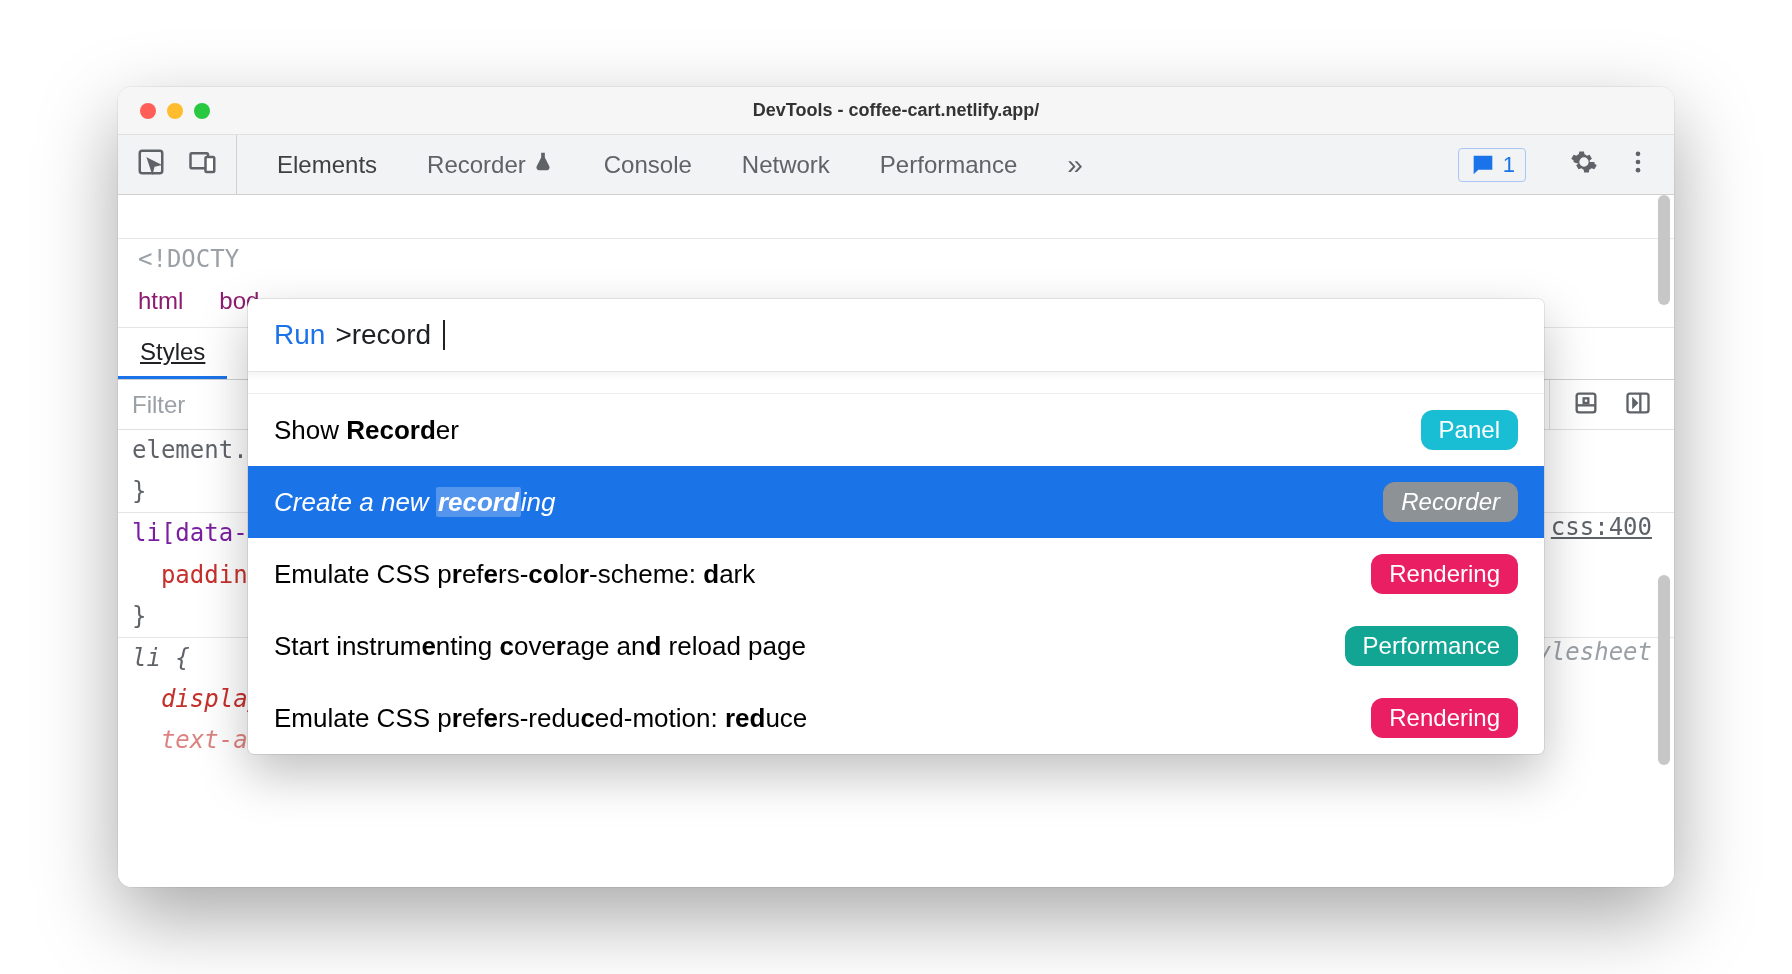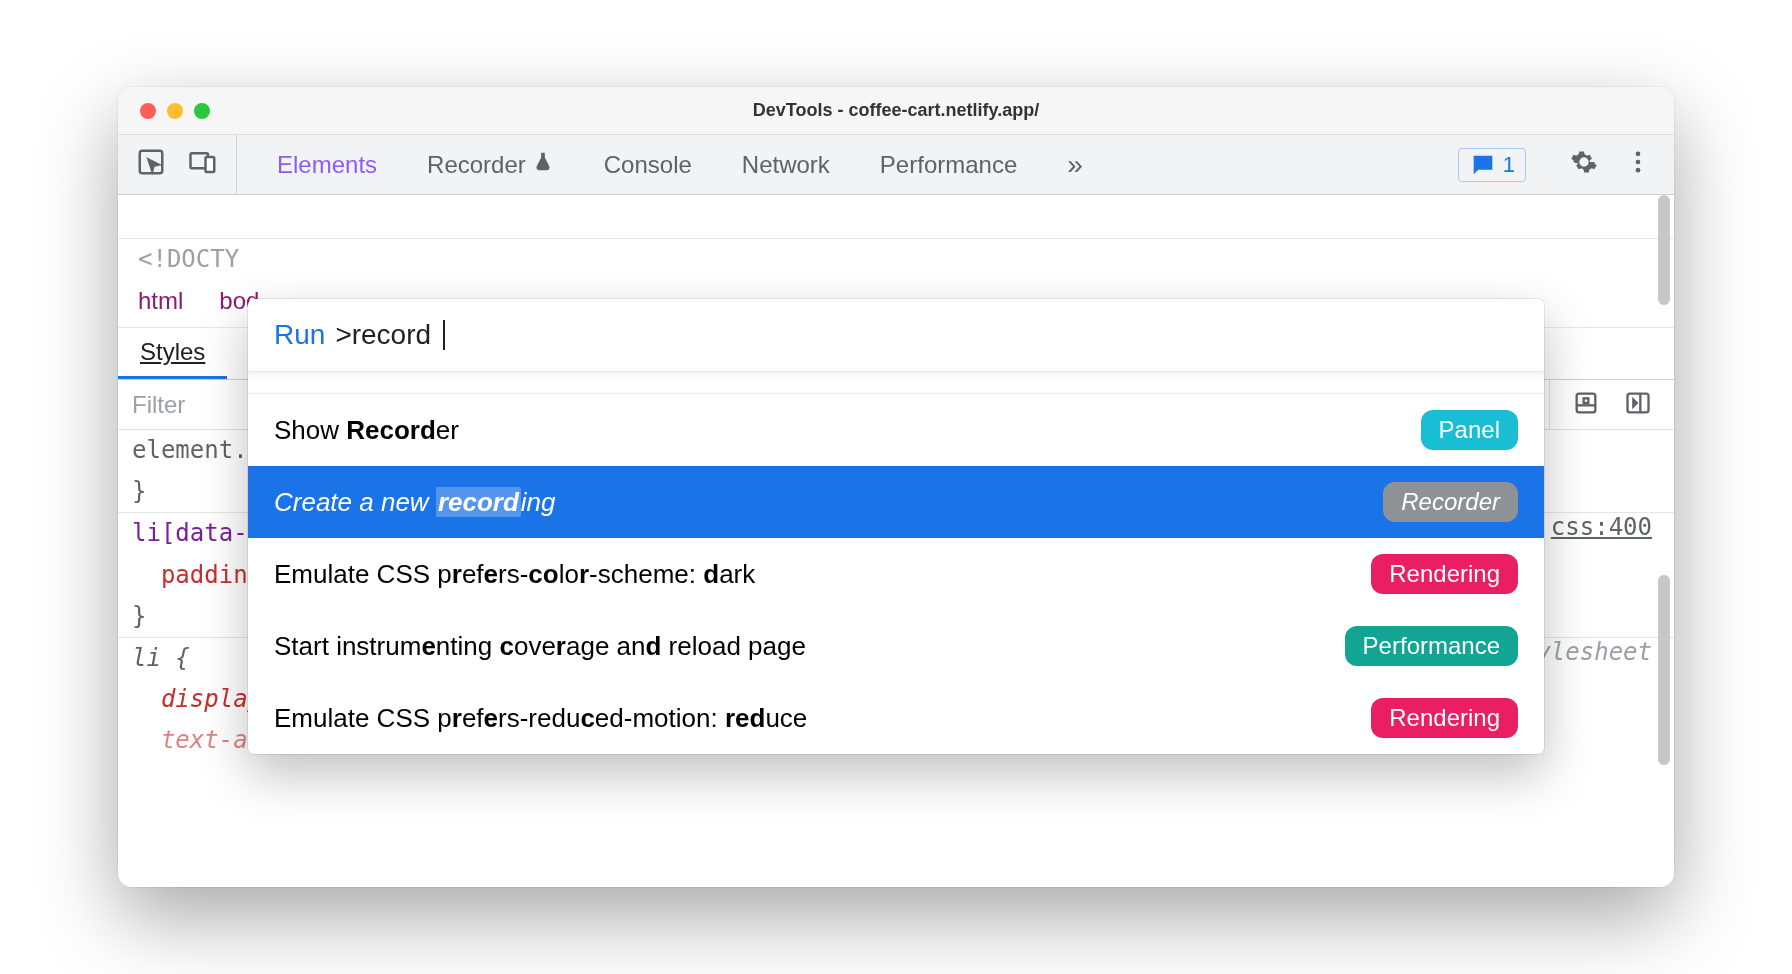--- a/index.html
+++ b/index.html
@@ -80,21 +80,21 @@
     flex: 1;
     height: 100%;
   }
   .tab {
     color: #5f6368;
     cursor: pointer;
     height: 100%;
     display: flex;
     align-items: center;
   }
-  .tab.active { color: #8b5cf6; }
+  .tab.active { color: #404040; }
   .tab .flask { margin-left: 6px; }
   .overflow { font-size: 28px; color:#5f6368; padding-right: 20px; cursor:pointer; }
   .issues {
     display:flex; align-items:center; gap:6px;
     border:1px solid #aac6f5; border-radius:4px;
     padding:2px 10px; margin-right:18px;
     color:#1a73e8; font-size:22px; cursor:pointer;
   }
   .tool-right { display:flex; align-items:center; gap:26px; padding-right:22px; }
   .tool-right svg { width:28px; height:28px; }

